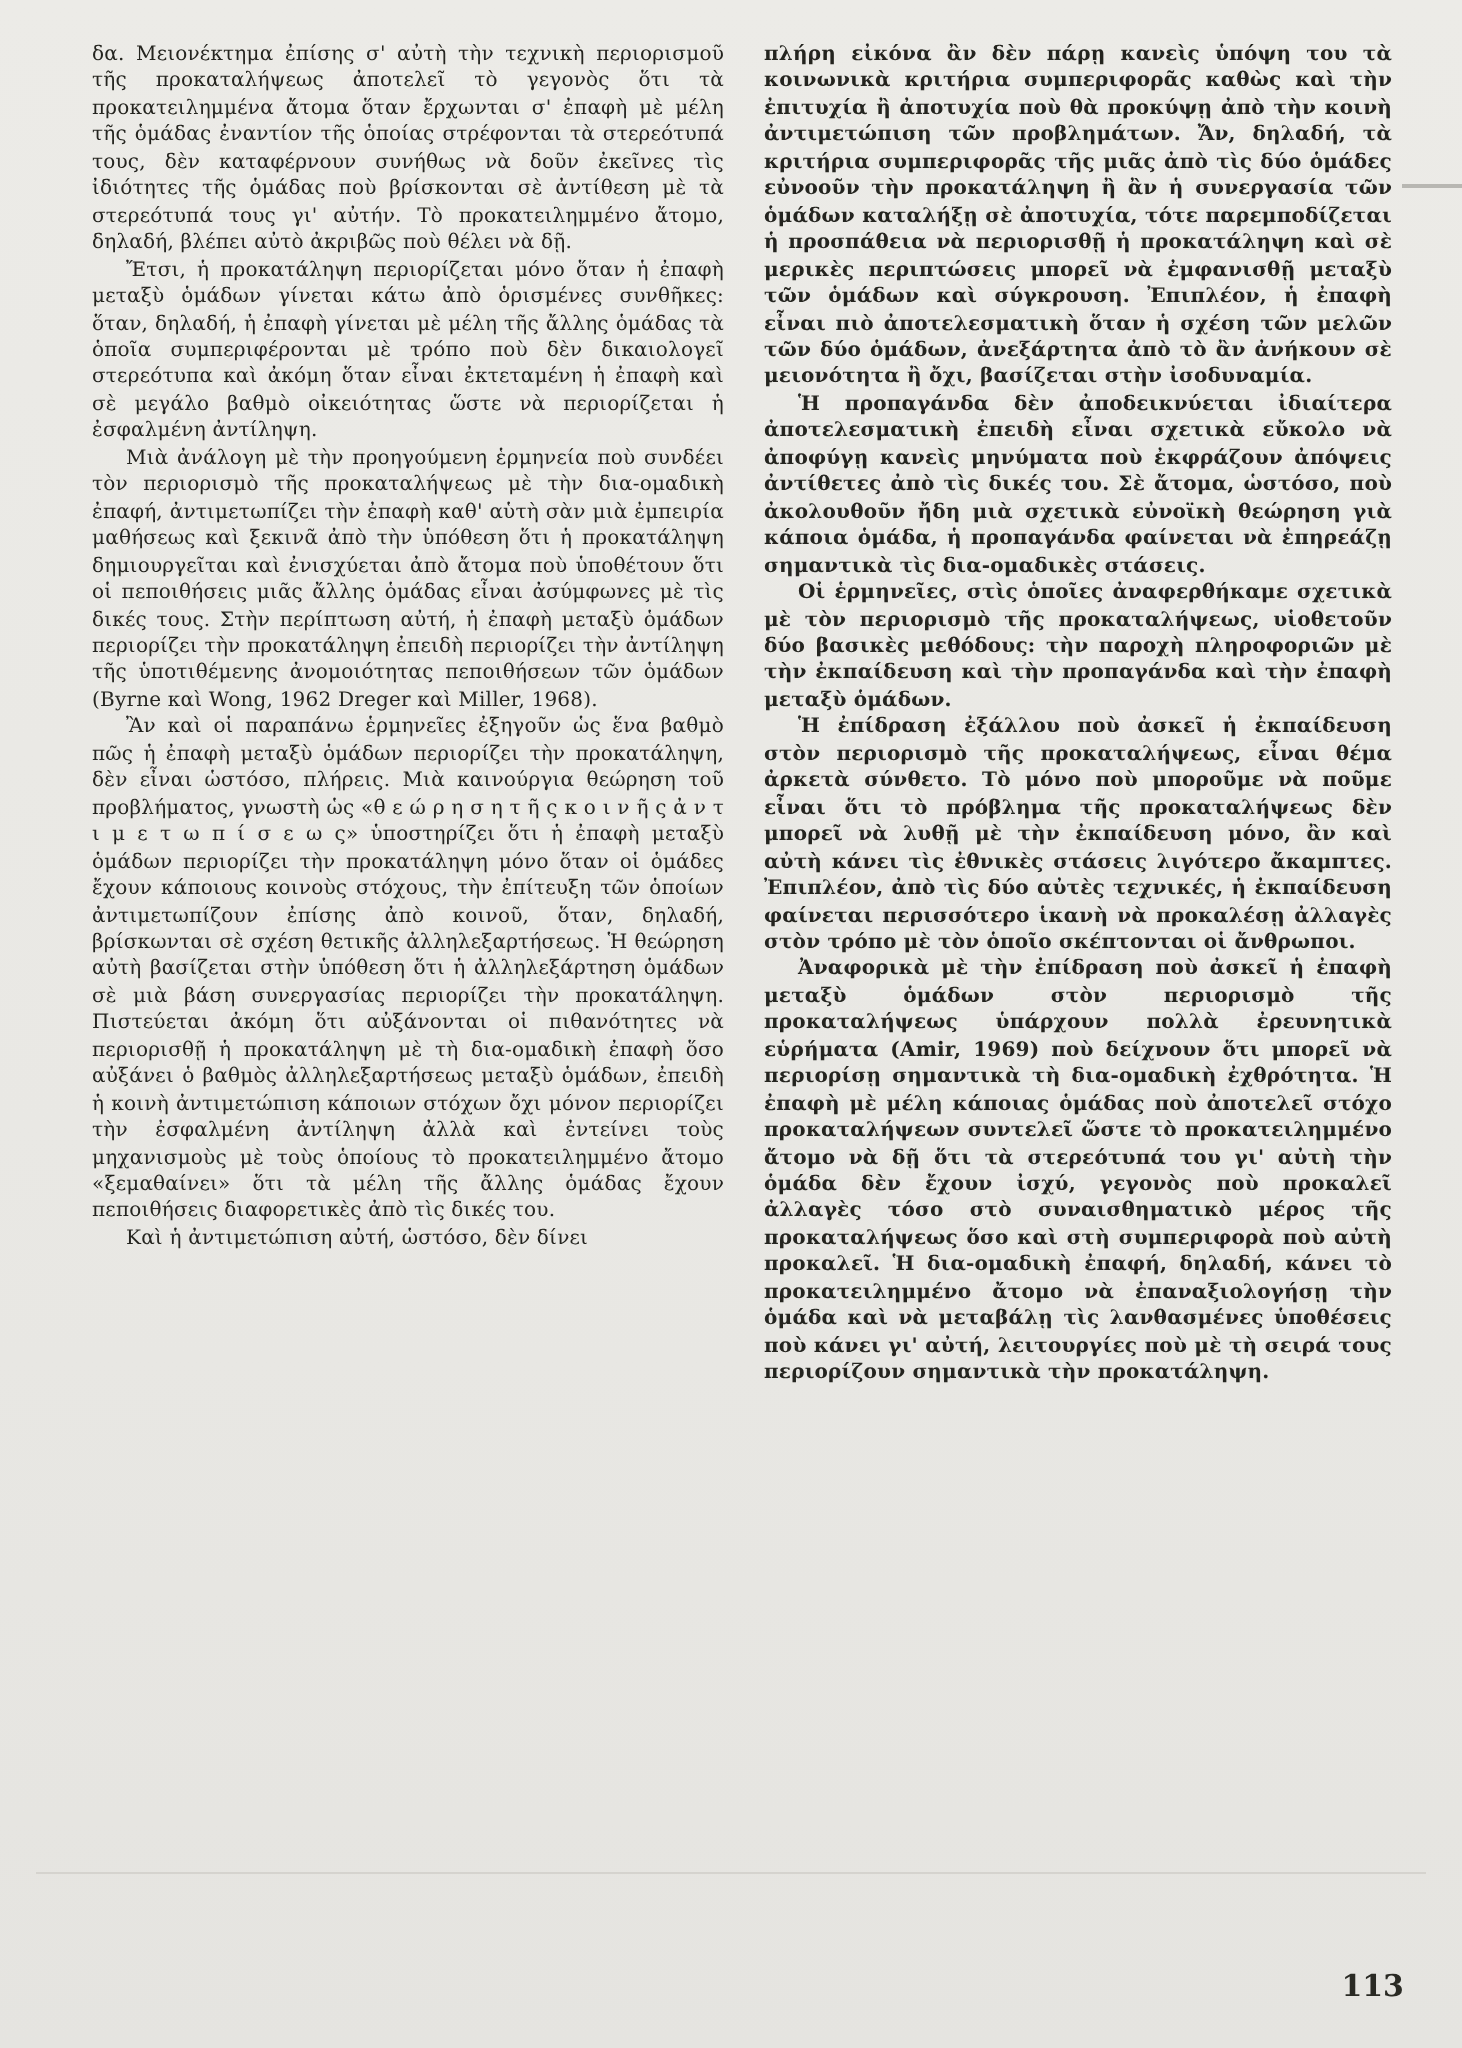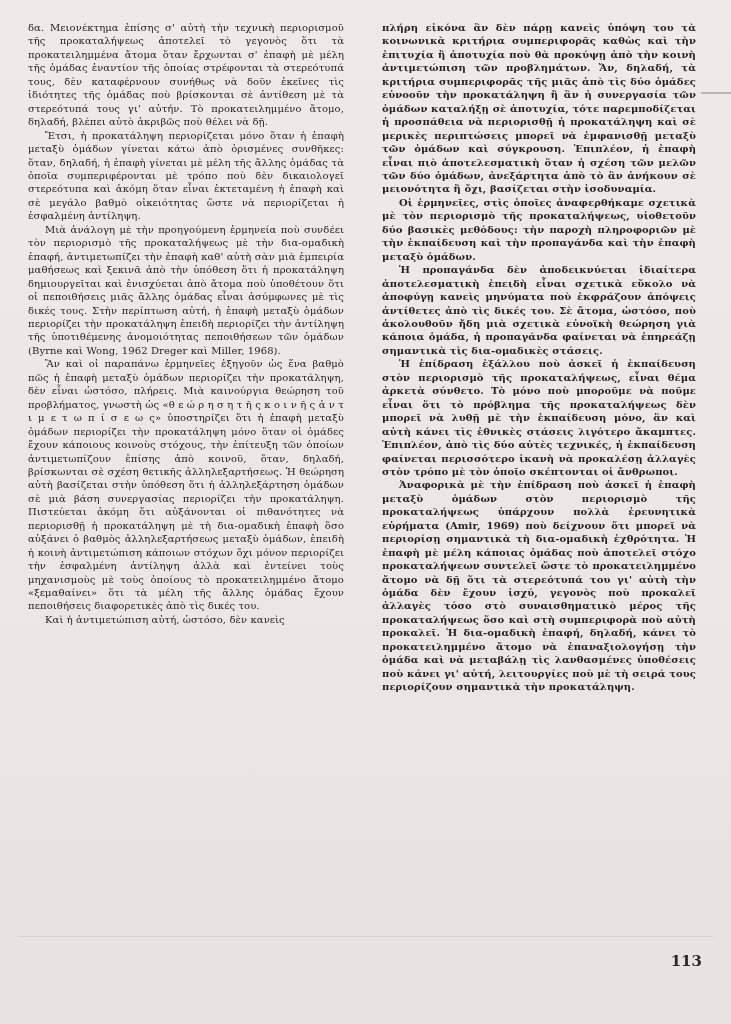--- a/index.html
+++ b/index.html
@@ -19,31 +19,31 @@
   }
   .column {
     position: absolute;
     top: 21px;
     width: 316px;
     font-size: 10px;
     line-height: 13.45px;
     text-align: justify;
     letter-spacing: 0.1px;
   }
-  .column.left  { left: 28px; }
+  .column.left  { left: 46px; }
   .column.right { left: 382px; width: 314px; font-weight: bold; }
   .para {
     margin: 0;
     text-indent: 1.7em;
   }
   .para.no-indent { text-indent: 0; }
   .citation { font-weight: normal; }
   .page-number {
     position: absolute;
-    top: 952px;
+    top: 984px;
     left: 652px;
     width: 50px;
     text-align: right;
     font-size: 15px;
     font-weight: bold;
     color: #2a2a24;
   }
   .scan-line-top-right {
     position: absolute;
     top: 92px;
@@ -69,26 +69,26 @@
 <div class="sheet">
 
   <div class="scan-line-top-right"></div>
   <div class="scan-line-bottom"></div>
 
   <div class="column left">
     <p class="para no-indent">δα. Μειονέκτημα ἐπίσης σ' αὐτὴ τὴν τεχνικὴ περιορισμοῦ τῆς προκαταλήψεως ἀποτελεῖ τὸ γεγονὸς ὅτι τὰ προκατειλημμένα ἄτομα ὅταν ἔρχωνται σ' ἐπαφὴ μὲ μέλη τῆς ὁμάδας ἐναντίον τῆς ὁποίας στρέφονται τὰ στερεότυπά τους, δὲν καταφέρνουν συνήθως νὰ δοῦν ἐκεῖνες τὶς ἰδιότητες τῆς ὁμάδας ποὺ βρίσκονται σὲ ἀντίθεση μὲ τὰ στερεότυπά τους γι' αὐτήν. Τὸ προκατειλημμένο ἄτομο, δηλαδή, βλέπει αὐτὸ ἀκριβῶς ποὺ θέλει νὰ δῇ.</p>
     <p class="para">Ἔτσι, ἡ προκατάληψη περιορίζεται μόνο ὅταν ἡ ἐπαφὴ μεταξὺ ὁμάδων γίνεται κάτω ἀπὸ ὁρισμένες συνθῆκες: ὅταν, δηλαδή, ἡ ἐπαφὴ γίνεται μὲ μέλη τῆς ἄλλης ὁμάδας τὰ ὁποῖα συμπεριφέρονται μὲ τρόπο ποὺ δὲν δικαιολογεῖ στερεότυπα καὶ ἀκόμη ὅταν εἶναι ἐκτεταμένη ἡ ἐπαφὴ καὶ σὲ μεγάλο βαθμὸ οἰκειότητας ὥστε νὰ περιορίζεται ἡ ἐσφαλμένη ἀντίληψη.</p>
     <p class="para"><span>Μιὰ ἀνάλογη μὲ τὴν προηγούμενη ἑρμηνεία ποὺ συνδέει τὸν περιορισμὸ τῆς προκαταλήψεως μὲ τὴν δια-ομαδικὴ ἐπαφή, ἀντιμετωπίζει τὴν ἐπαφὴ καθ' αὑτὴ σὰν μιὰ ἐμπειρία μαθήσεως καὶ ξεκινᾶ ἀπὸ τὴν ὑπόθεση ὅτι ἡ προκατάληψη δημιουργεῖται καὶ ἐνισχύεται ἀπὸ ἄτομα ποὺ ὑποθέτουν ὅτι οἱ πεποιθήσεις μιᾶς ἄλλης ὁμάδας εἶναι ἀσύμφωνες μὲ τὶς δικές τους. Στὴν περίπτωση αὐτή, ἡ ἐπαφὴ μεταξὺ ὁμάδων περιορίζει τὴν προκατάληψη ἐπειδὴ περιορίζει τὴν ἀντίληψη τῆς ὑποτιθέμενης ἀνομοιότητας πεποιθήσεων τῶν ὁμάδων</span> <span class="citation">(Byrne καὶ Wong, 1962 Dreger καὶ Miller, 1968).</span></p>
     <p class="para">Ἂν καὶ οἱ παραπάνω ἑρμηνεῖες ἐξηγοῦν ὡς ἕνα βαθμὸ πῶς ἡ ἐπαφὴ μεταξὺ ὁμάδων περιορίζει τὴν προκατάληψη, δὲν εἶναι ὡστόσο, πλήρεις. Μιὰ καινούργια θεώρηση τοῦ προβλήματος, γνωστὴ ὡς «θ ε ώ ρ η σ η  τ ῆ ς  κ ο ι ν ῆ ς  ἀ ν τ ι μ ε τ ω π ί σ ε ω ς» ὑποστηρίζει ὅτι ἡ ἐπαφὴ μεταξὺ ὁμάδων περιορίζει τὴν προκατάληψη μόνο ὅταν οἱ ὁμάδες ἔχουν κάποιους κοινοὺς στόχους, τὴν ἐπίτευξη τῶν ὁποίων ἀντιμετωπίζουν ἐπίσης ἀπὸ κοινοῦ, ὅταν, δηλαδή, βρίσκωνται σὲ σχέση θετικῆς ἀλληλεξαρτήσεως. Ἡ θεώρηση αὐτὴ βασίζεται στὴν ὑπόθεση ὅτι ἡ ἀλληλεξάρτηση ὁμάδων σὲ μιὰ βάση συνεργασίας περιορίζει τὴν προκατάληψη. Πιστεύεται ἀκόμη ὅτι αὐξάνονται οἱ πιθανότητες νὰ περιορισθῇ ἡ προκατάληψη μὲ τὴ δια-ομαδικὴ ἐπαφὴ ὅσο αὐξάνει ὁ βαθμὸς ἀλληλεξαρτήσεως μεταξὺ ὁμάδων, ἐπειδὴ ἡ κοινὴ ἀντιμετώπιση κάποιων στόχων ὄχι μόνον περιορίζει τὴν ἐσφαλμένη ἀντίληψη ἀλλὰ καὶ ἐντείνει τοὺς μηχανισμοὺς μὲ τοὺς ὁποίους τὸ προκατειλημμένο ἄτομο «ξεμαθαίνει» ὅτι τὰ μέλη τῆς ἄλλης ὁμάδας ἔχουν πεποιθήσεις διαφορετικὲς ἀπὸ τὶς δικές του.</p>
-    <p class="para">Καὶ ἡ ἀντιμετώπιση αὐτή, ὡστόσο, δὲν κανεὶς</p>
+    <p class="para">Καὶ ἡ ἀντιμετώπιση αὐτή, ὡστόσο, δὲν δίνει</p>
   </div>
 
   <div class="column right">
     <p class="para no-indent">πλήρη εἰκόνα ἂν δὲν πάρῃ κανεὶς ὑπόψη του τὰ κοινωνικὰ κριτήρια συμπεριφορᾶς καθὼς καὶ τὴν ἐπιτυχία ἢ ἀποτυχία ποὺ θὰ προκύψῃ ἀπὸ τὴν κοινὴ ἀντιμετώπιση τῶν προβλημάτων. Ἄν, δηλαδή, τὰ κριτήρια συμπεριφορᾶς τῆς μιᾶς ἀπὸ τὶς δύο ὁμάδες εὐνοοῦν τὴν προκατάληψη ἢ ἂν ἡ συνεργασία τῶν ὁμάδων καταλήξῃ σὲ ἀποτυχία, τότε παρεμποδίζεται ἡ προσπάθεια νὰ περιορισθῇ ἡ προκατάληψη καὶ σὲ μερικὲς περιπτώσεις μπορεῖ νὰ ἐμφανισθῇ μεταξὺ τῶν ὁμάδων καὶ σύγκρουση. Ἐπιπλέον, ἡ ἐπαφὴ εἶναι πιὸ ἀποτελεσματικὴ ὅταν ἡ σχέση τῶν μελῶν τῶν δύο ὁμάδων, ἀνεξάρτητα ἀπὸ τὸ ἂν ἀνήκουν σὲ μειονότητα ἢ ὄχι, βασίζεται στὴν ἰσοδυναμία.</p>
+    <p class="para">Ἡ προπαγάνδα δὲν ἀποδεικνύεται ἰδιαίτερα ἀποτελεσματικὴ ἐπειδὴ εἶναι σχετικὰ εὔκολο νὰ ἀποφύγῃ κανεὶς μηνύματα ποὺ ἐκφράζουν ἀπόψεις ἀντίθετες ἀπὸ τὶς δικές του. Σὲ ἄτομα, ὡστόσο, ποὺ ἀκολουθοῦν ἤδη μιὰ σχετικὰ εὐνοϊκὴ θεώρηση γιὰ κάποια ὁμάδα, ἡ προπαγάνδα φαίνεται νὰ ἐπηρεάζῃ σημαντικὰ τὶς δια-ομαδικὲς στάσεις.</p>
     <p class="para">Οἱ ἑρμηνεῖες, στὶς ὁποῖες ἀναφερθήκαμε σχετικὰ μὲ τὸν περιορισμὸ τῆς προκαταλήψεως, υἱοθετοῦν δύο βασικὲς μεθόδους: τὴν παροχὴ πληροφοριῶν μὲ τὴν ἐκπαίδευση καὶ τὴν προπαγάνδα καὶ τὴν ἐπαφὴ μεταξὺ ὁμάδων.</p>
-    <p class="para">Ἡ προπαγάνδα δὲν ἀποδεικνύεται ἰδιαίτερα ἀποτελεσματικὴ ἐπειδὴ εἶναι σχετικὰ εὔκολο νὰ ἀποφύγῃ κανεὶς μηνύματα ποὺ ἐκφράζουν ἀπόψεις ἀντίθετες ἀπὸ τὶς δικές του. Σὲ ἄτομα, ὡστόσο, ποὺ ἀκολουθοῦν ἤδη μιὰ σχετικὰ εὐνοϊκὴ θεώρηση γιὰ κάποια ὁμάδα, ἡ προπαγάνδα φαίνεται νὰ ἐπηρεάζῃ σημαντικὰ τὶς δια-ομαδικὲς στάσεις.</p>
     <p class="para">Ἡ ἐπίδραση ἐξάλλου ποὺ ἀσκεῖ ἡ ἐκπαίδευση στὸν περιορισμὸ τῆς προκαταλήψεως, εἶναι θέμα ἀρκετὰ σύνθετο. Τὸ μόνο ποὺ μποροῦμε νὰ ποῦμε εἶναι ὅτι τὸ πρόβλημα τῆς προκαταλήψεως δὲν μπορεῖ νὰ λυθῇ μὲ τὴν ἐκπαίδευση μόνο, ἂν καὶ αὐτὴ κάνει τὶς ἐθνικὲς στάσεις λιγότερο ἄκαμπτες. Ἐπιπλέον, ἀπὸ τὶς δύο αὐτὲς τεχνικές, ἡ ἐκπαίδευση φαίνεται περισσότερο ἱκανὴ νὰ προκαλέσῃ ἀλλαγὲς στὸν τρόπο μὲ τὸν ὁποῖο σκέπτονται οἱ ἄνθρωποι.</p>
     <p class="para">Ἀναφορικὰ μὲ τὴν ἐπίδραση ποὺ ἀσκεῖ ἡ ἐπαφὴ μεταξὺ ὁμάδων στὸν περιορισμὸ τῆς προκαταλήψεως ὑπάρχουν πολλὰ ἐρευνητικὰ εὑρήματα (Amir, 1969) ποὺ δείχνουν ὅτι μπορεῖ νὰ περιορίσῃ σημαντικὰ τὴ δια-ομαδικὴ ἐχθρότητα. Ἡ ἐπαφὴ μὲ μέλη κάποιας ὁμάδας ποὺ ἀποτελεῖ στόχο προκαταλήψεων συντελεῖ ὥστε τὸ προκατειλημμένο ἄτομο νὰ δῇ ὅτι τὰ στερεότυπά του γι' αὐτὴ τὴν ὁμάδα δὲν ἔχουν ἰσχύ, γεγονὸς ποὺ προκαλεῖ ἀλλαγὲς τόσο στὸ συναισθηματικὸ μέρος τῆς προκαταλήψεως ὅσο καὶ στὴ συμπεριφορὰ ποὺ αὐτὴ προκαλεῖ. Ἡ δια-ομαδικὴ ἐπαφή, δηλαδή, κάνει τὸ προκατειλημμένο ἄτομο νὰ ἐπαναξιολογήσῃ τὴν ὁμάδα καὶ νὰ μεταβάλῃ τὶς λανθασμένες ὑποθέσεις ποὺ κάνει γι' αὐτή, λειτουργίες ποὺ μὲ τὴ σειρά τους περιορίζουν σημαντικὰ τὴν προκατάληψη.</p>
   </div>
 
   <div class="page-number">113</div>
 
 </div>
 
 </body></html>

